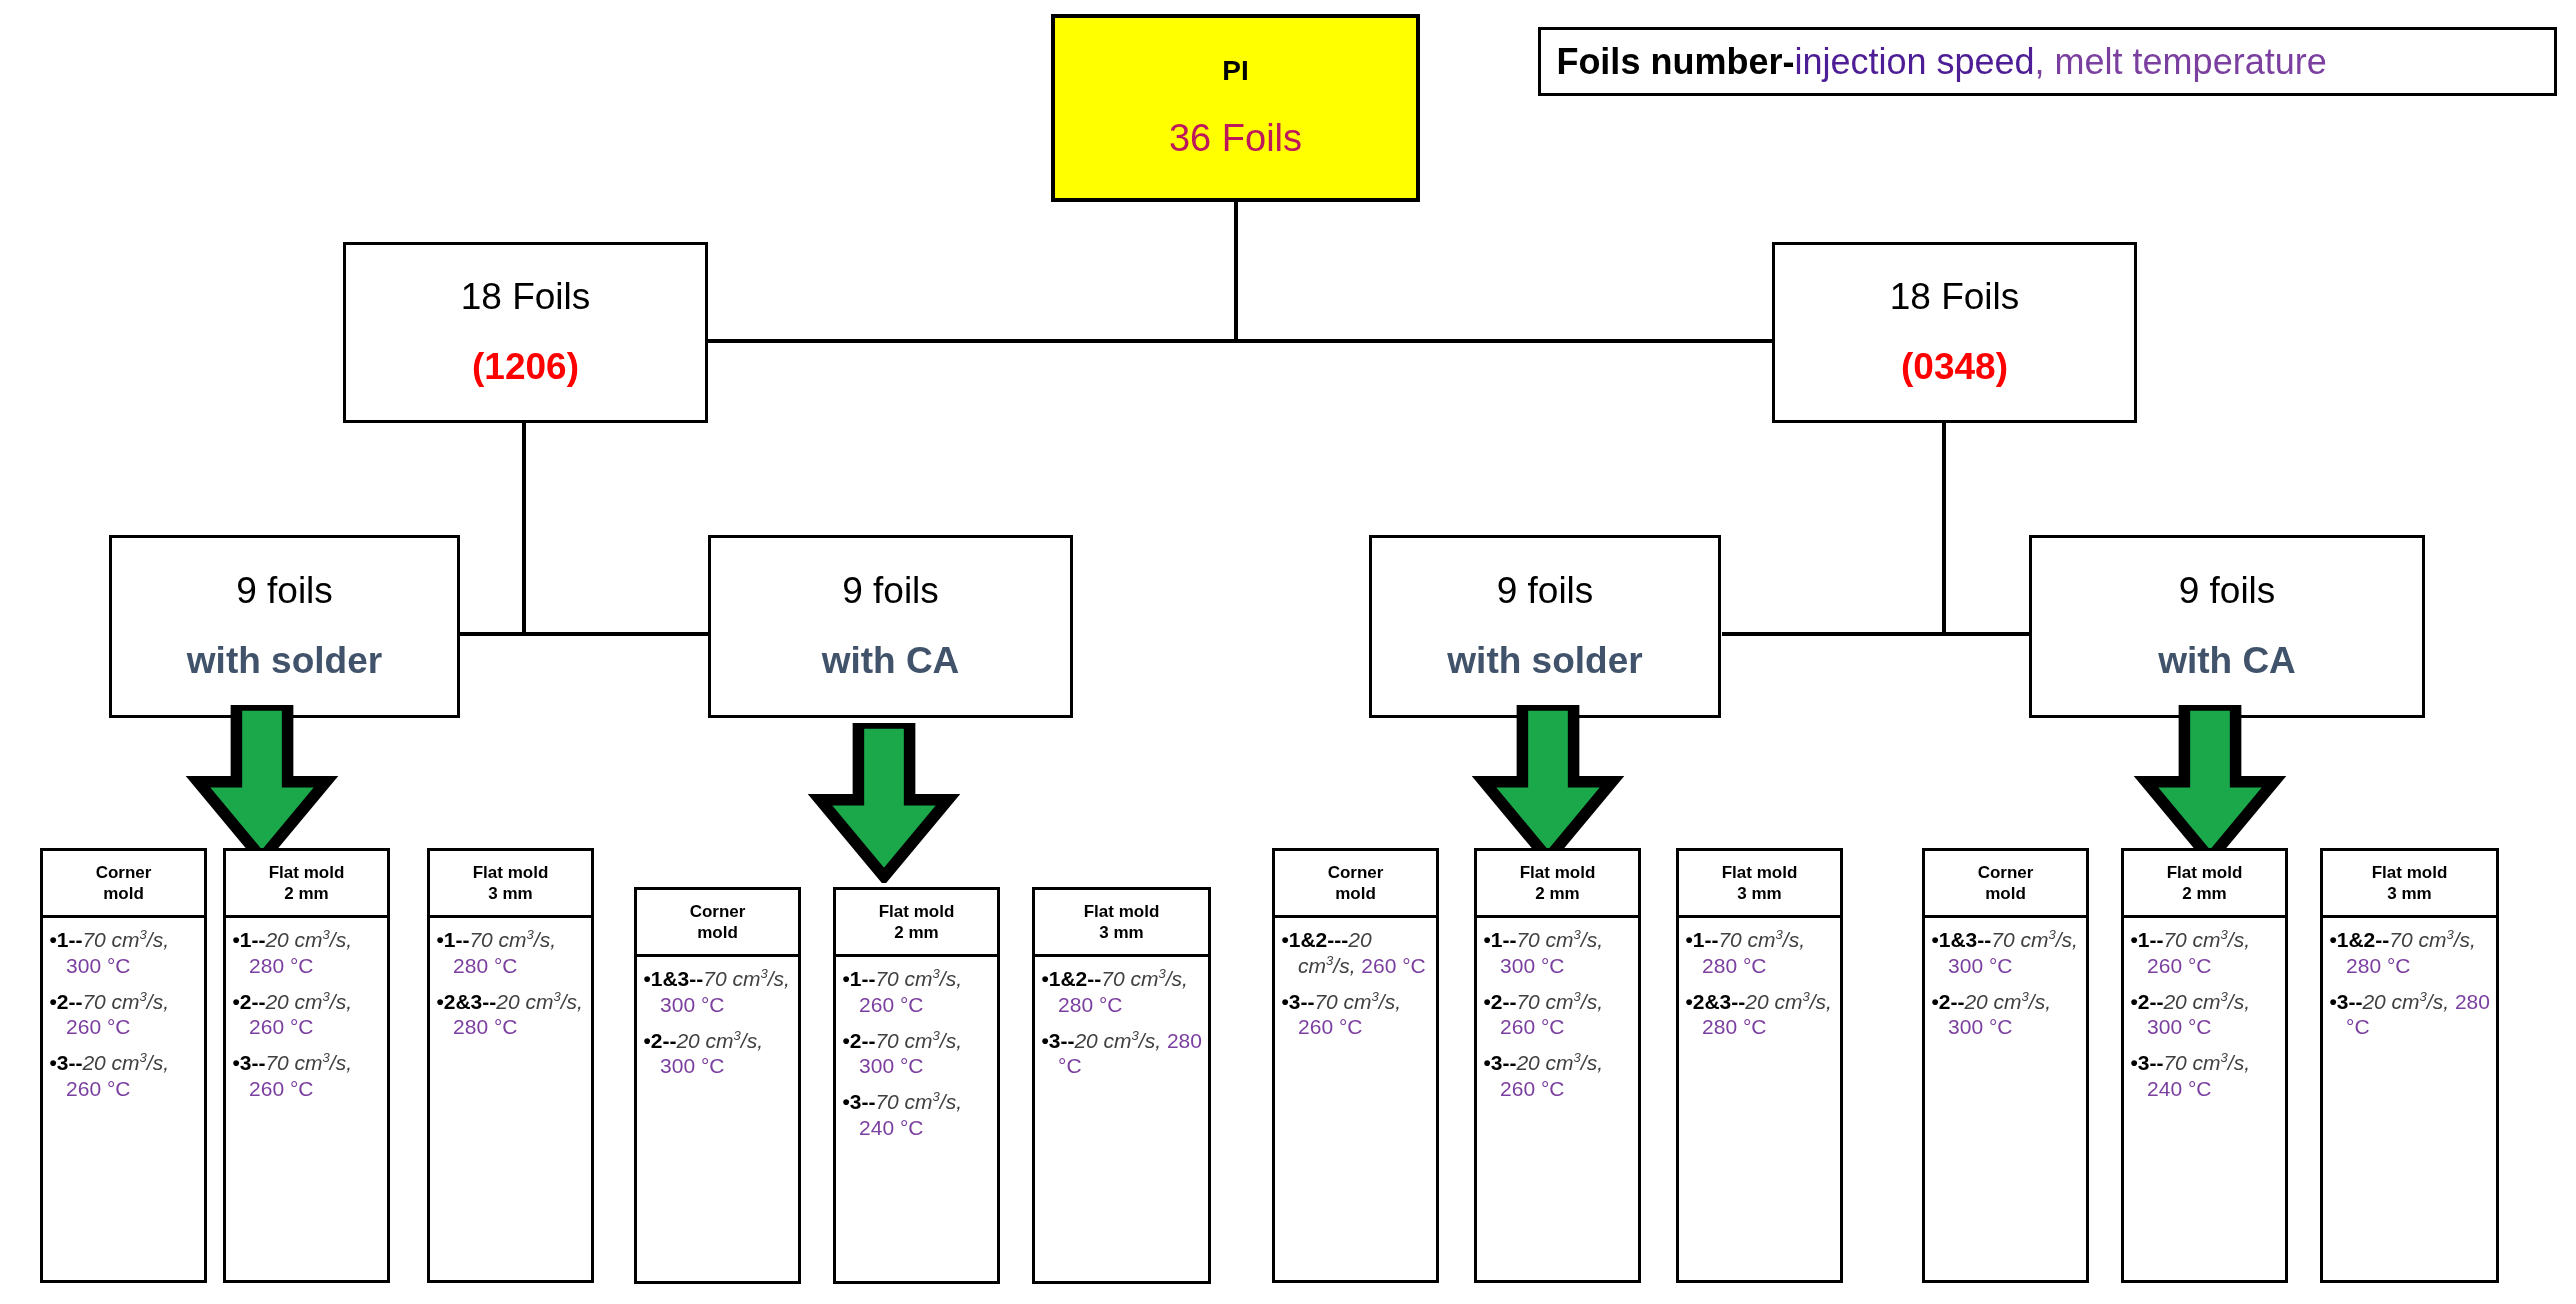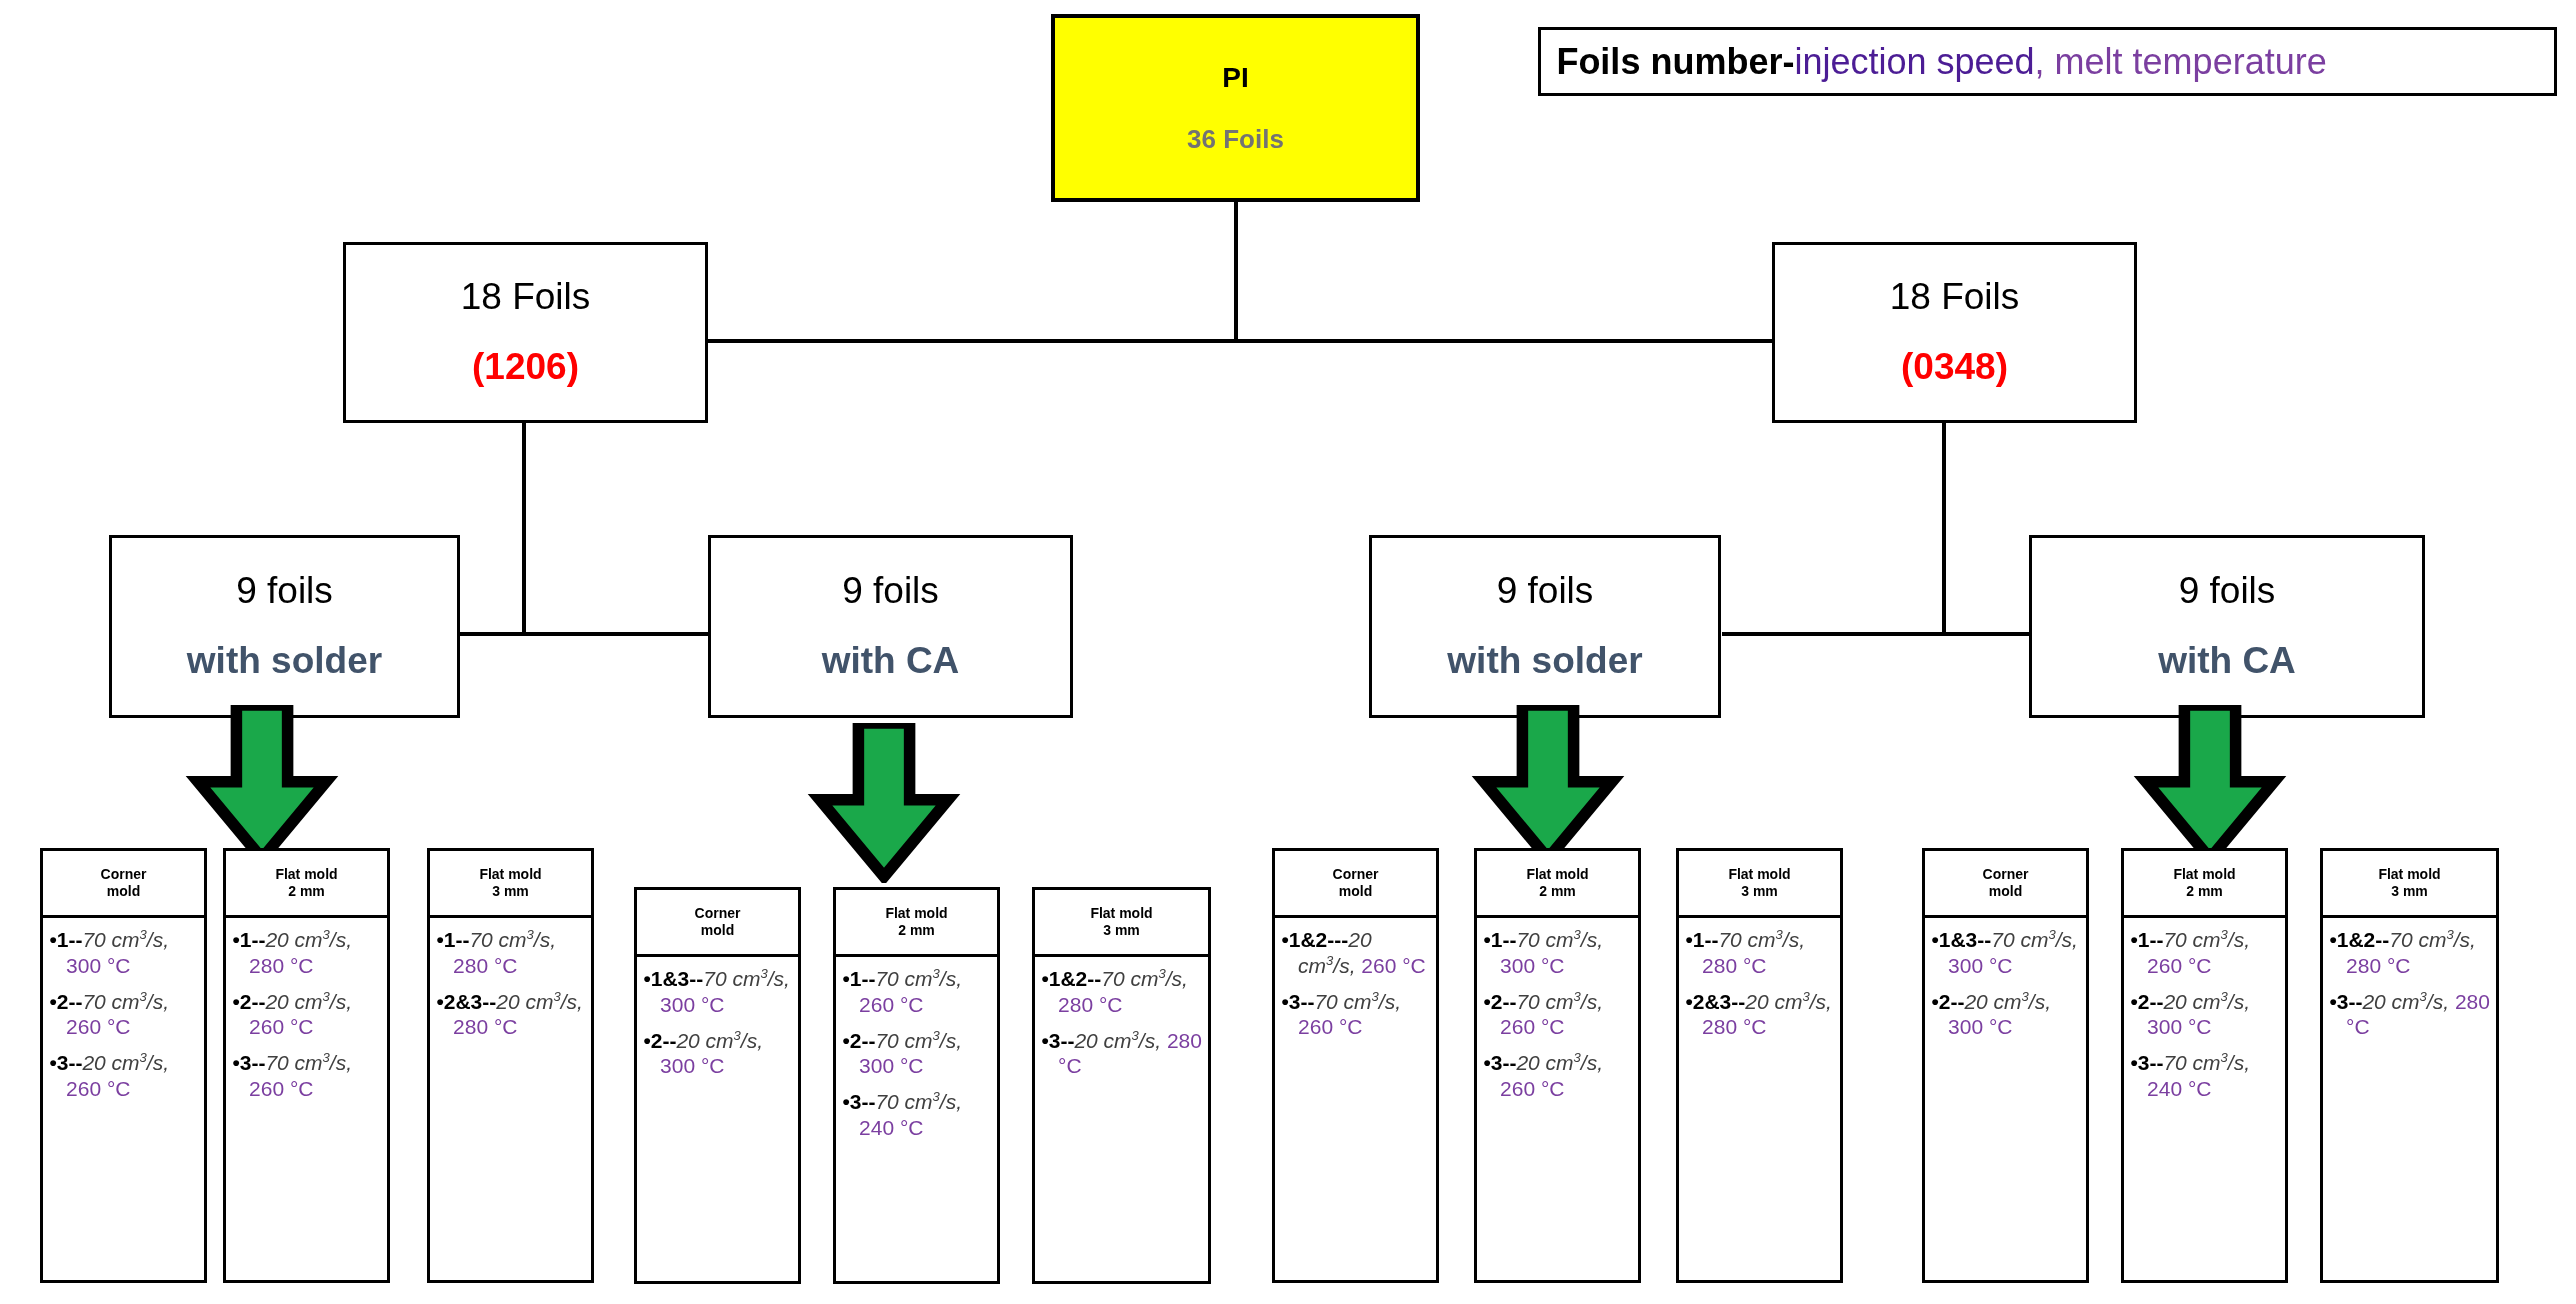--- a/index.html
+++ b/index.html
@@ -9,21 +9,21 @@
   .stage{position:absolute;left:0;top:0;width:2576px;height:1304px;}
 
   
   .box{position:absolute;box-sizing:border-box;background:#ffffff;
        border:3.8px solid #000000;display:flex;flex-direction:column;
        align-items:center;justify-content:center;text-align:center;}
 
   
   .pi-box{background:#ffff00;border:4.5px solid #000;}
   .pi-line1{font-size:28px;font-weight:bold;color:#000;line-height:1.1;}
-  .pi-line2{font-size:26px;font-weight:bold;color:#737373;line-height:1.1;margin-top:31px;}
+  .pi-line2{font-size:38px;font-weight:normal;color:#be185d;line-height:1.1;margin-top:31px;}
 
   
   .legend{position:absolute;box-sizing:border-box;background:#fff;
           border:3.8px solid #000;display:flex;align-items:center;justify-content:flex-start;
           padding-left:15.4px;}
   .legend-text{font-size:36px;line-height:1.05;white-space:nowrap;}
   .legend-text .lg-a{font-weight:bold;color:#000;}
   .legend-text .lg-b{color:#4c1d95;}
   .legend-text .lg-c{color:#7b3fa0;margin-top:36px;}
 
@@ -38,21 +38,21 @@
   
   .conn{position:absolute;background:#000000;}
 
   
   .arrow{position:absolute;}
 
   
   .card{position:absolute;box-sizing:border-box;}
   .card-head{box-sizing:border-box;border:3.2px solid #000;background:#fff;
              display:flex;flex-direction:column;align-items:center;justify-content:center;
-             text-align:center;font-weight:bold;font-size:14px;color:#000;line-height:1.25;
+             text-align:center;font-weight:bold;font-size:17px;color:#000;line-height:1.25;
              padding:2.6px 1.3px;}
   .card-body{box-sizing:border-box;border:3.2px solid #000;border-top:0;background:#fff;
              padding:9px 5.1px 6.4px 6.4px;}
   .bullet-item{display:block;font-size:21px;line-height:1.22;margin-bottom:10.3px;
                padding-left:16.7px;text-indent:-16.7px;}
   .bul{color:#000;font-weight:bold;}
   .num{color:#000;font-weight:bold;}
   .spd{color:#404040;font-style:italic;}
   .tmp{color:#7b3fa0;}
   sup{font-size:0.62em;vertical-align:super;line-height:0;}

